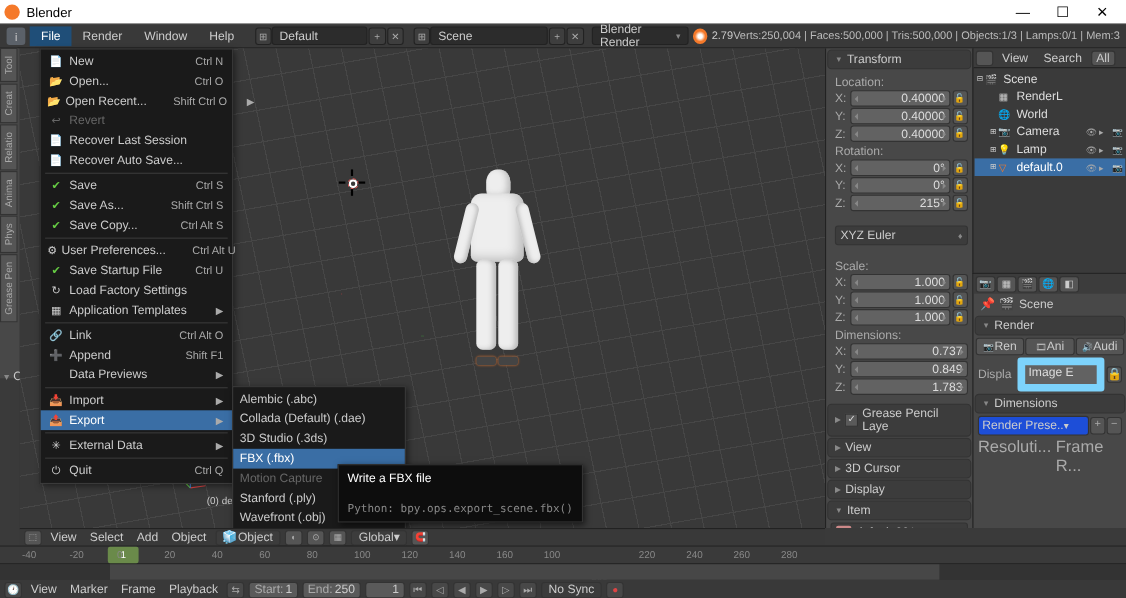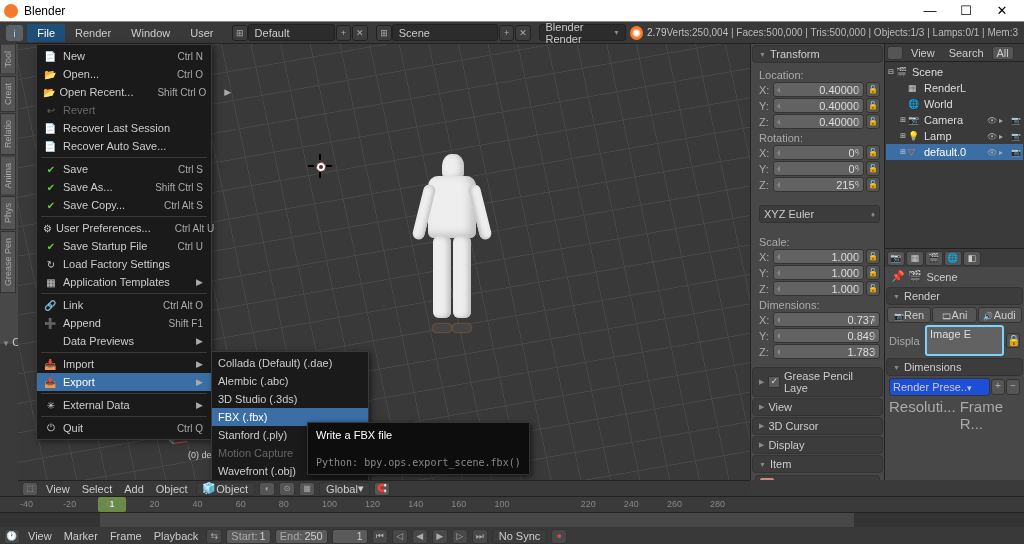--- a/index.html
+++ b/index.html
@@ -114,21 +114,21 @@
 .rprops .icon-row { height:18px; background:#3c3c3c; display:flex; align-items:center; padding:0 2px; gap:1px; }
 .rprops .icon-row .sq { width:18px; height:15px; background:#555; border:1px solid #333; border-radius:3px; display:flex; align-items:center; justify-content:center; font-size:9px; }
 .rprops .bc { padding:3px 6px; color:#ccc; display:flex; align-items:center; }
 .rprops .bc .pin { color:#ccc; margin-right:4px; }
 .rprops .panel-hdr { background:#3c3c3c; border:1px solid #333; border-radius:4px; padding:2px 6px; margin:1px; display:flex; align-items:center; }
 .rprops .panel-hdr::before { content:"▼"; font-size:7px; margin-right:4px; color:#888; }
 .rprops .btn-grid { display:flex; gap:1px; margin:2px; }
 .rprops .btn-grid .b { flex:1; background:#555; border:1px solid #333; border-radius:3px; padding:1px 2px; text-align:center; font-size:9px; }
 .rprops .fld { display:flex; align-items:center; margin:2px 4px; gap:2px; }
 .rprops .fld .l { width:34px; color:#aaa; }
-.rprops .fld .v { flex:1; background:#626262; border:2px solid #7dd3fc; border-radius:3px; padding:1px 3px; height:31px; color:#ddd; }
+.rprops .fld .v { flex:1; background:#626262; border:7px solid #7dd3fc; border-radius:3px; padding:1px 3px; height:31px; color:#ddd; }
 .rprops .fld .sq { width:14px; height:15px; background:#555; border:1px solid #333; border-radius:3px; }
 .rprops .lbl-sm { color:#aaa; margin:2px 6px 0; font-size:15px; }
 .rprops .preset-bar { display:flex; gap:1px; margin:2px 4px; align-items:center; }
 .rprops .preset-bar .sel{ flex:1; background:#1d4ed8; border:1px solid #333; border-radius:3px; padding:2px 3px; font-size:9px; }
 .rprops .preset-bar .pb { width:14px; height:16px; background:#555; border:1px solid #333; border-radius:3px; text-align:center; font-size:10px; color:#aaa; }
 
 
 .vp-toolbar { position:absolute; left:18px; right:274px; bottom:48px; height:16px; background:#393939; border-top:1px solid #222; display:flex; align-items:center; padding:0 4px; gap:4px; font-size:10px; }
 .vp-toolbar .sq { width:16px; height:14px; background:#555; border:1px solid #333; border-radius:3px; display:flex; align-items:center; justify-content:center; font-size:8px; color:#aaa; }
 .vp-toolbar .mi { padding:0 4px; color:#ccc; }
@@ -158,21 +158,21 @@
   <div class="win-btn">—</div>
   <div class="win-btn">☐</div>
   <div class="win-btn">✕</div>
 </div>
 
 <div class="top-menu">
   <div class="logo-btn">ℹ</div>
   <span class="mi open">File</span>
   <span class="mi">Render</span>
   <span class="mi">Window</span>
-  <span class="mi">User</span>
+  <span class="mi">Help</span>
   <span class="sep"></span>
   <div class="sq">⊞</div>
   <div class="field" style="width:90px">
       <span>Default</span>
     </div>
   <div class="sq">+</div>
   <div class="sq">✕</div>
   <span class="sep"></span>
   <div class="sq">⊞</div>
   <div class="field" style="width:110px">
@@ -322,36 +322,36 @@
     <hr>
     <div class="row">
       <span class="ic">⏻</span>
       <span class="lbl">Quit</span>
       <span class="sc">Ctrl Q</span>
     </div>
   </div>
 
 <div class="menu submenu" id="export-menu">
     <div class="row">
+      <span class="lbl">Alembic (.abc)</span>
+    </div>
+    <div class="row">
       <span class="lbl">Collada (Default) (.dae)</span>
-    </div>
-    <div class="row">
-      <span class="lbl">Alembic (.abc)</span>
     </div>
     <div class="row">
       <span class="lbl">3D Studio (.3ds)</span>
     </div>
     <div class="row hl">
       <span class="lbl">FBX (.fbx)</span>
     </div>
-    <div class="row">
-      <span class="lbl">Stanford (.ply)</span>
-    </div>
     <div class="row disabled">
       <span class="lbl">Motion Capture</span>
+    </div>
+    <div class="row">
+      <span class="lbl">Stanford (.ply)</span>
     </div>
     <div class="row">
       <span class="lbl">Wavefront (.obj)</span>
     </div>
     <div class="row">
       <span class="lbl">X3D Extensible 3D (.x3d)</span>
     </div>
     <div class="row">
       <span class="lbl">Stl (.stl)</span>
     </div>

